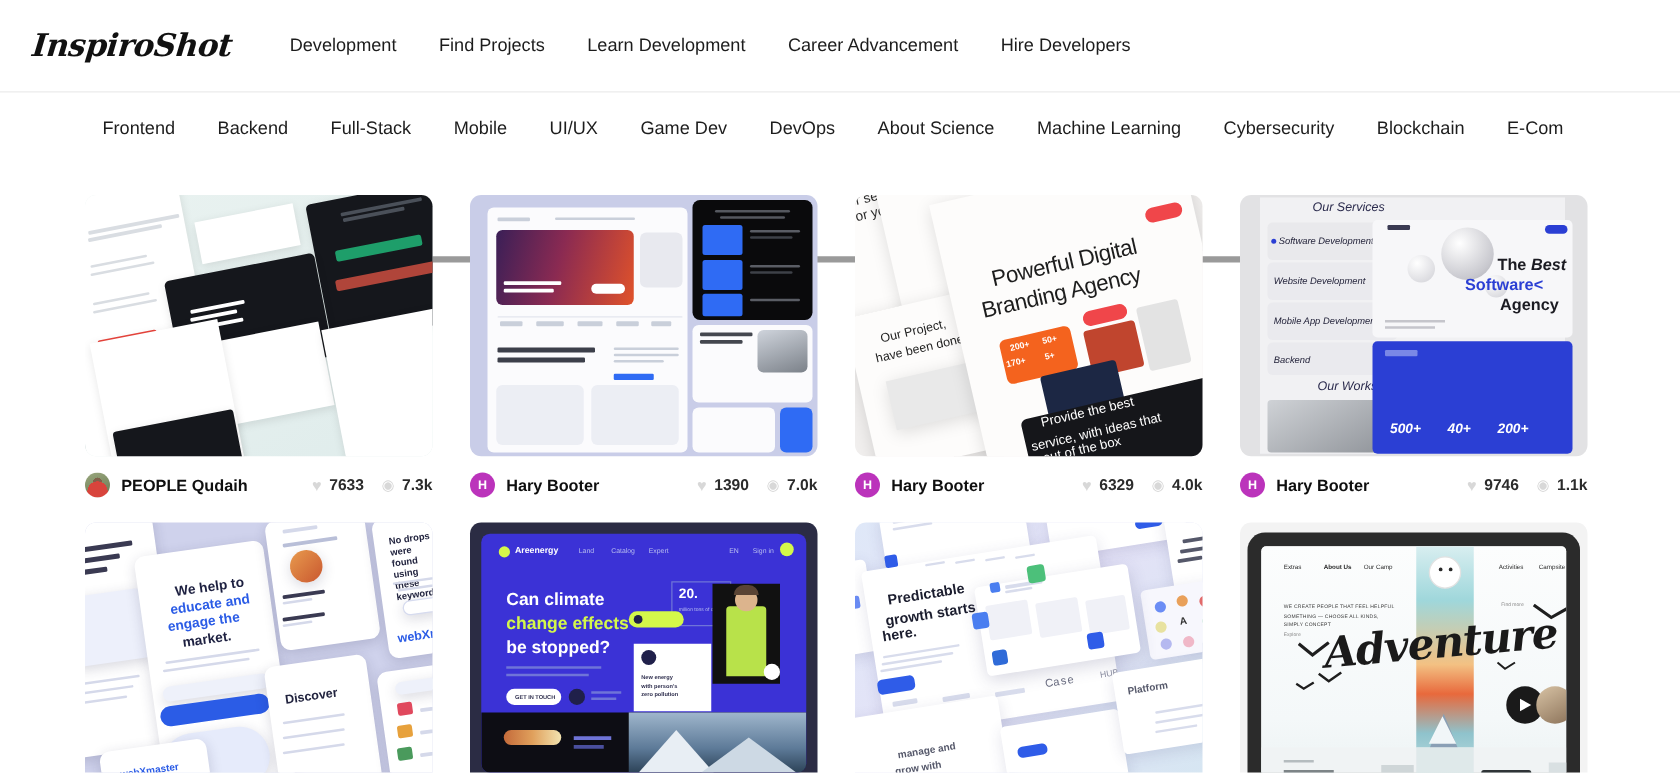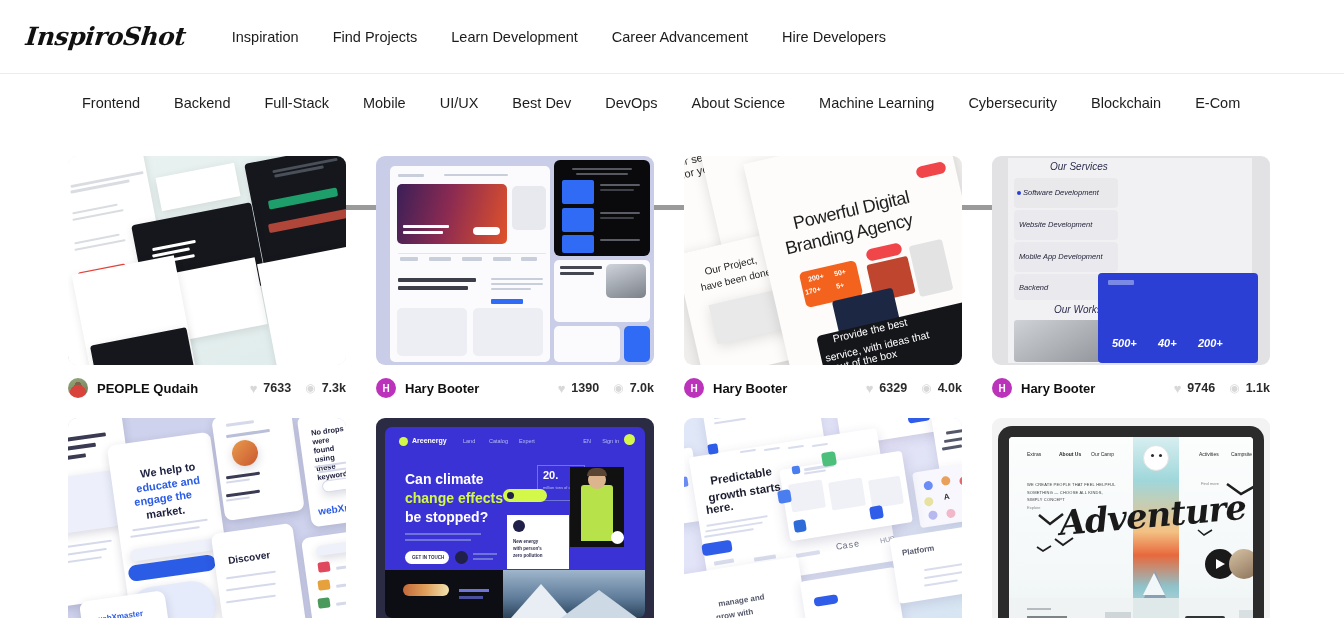--- a/index.html
+++ b/index.html
@@ -194,37 +194,37 @@
   .t8 .frame { position:absolute; left:6px; top:8px; right:6px; bottom:-18px; background:#2b2b2b; border-radius:14px; padding:11px; }
   .t8 .screen { position:absolute; inset:11px; background:#fefefe; border-radius:4px; overflow:hidden; }
 </style>
 </head>
 <body>
 
 <div class="header">
   <div class="logo">InspiroShot</div>
 
   <nav class="nav">
-    <span class="nav-item">Inspiration</span>
+    <span class="nav-item">Development</span>
     <span class="nav-item">Find Projects</span>
     <span class="nav-item">Learn Development</span>
     <span class="nav-item">Career Advancement</span>
     <span class="nav-item">Hire Developers</span>
   </nav>
 
 </div>
 
 <div class="tabs-wrap">
   <div class="tabs">
     <span class="tab">Frontend</span>
     <span class="tab">Backend</span>
     <span class="tab">Full-Stack</span>
     <span class="tab">Mobile</span>
     <span class="tab">UI/UX</span>
-    <span class="tab">Best Dev</span>
+    <span class="tab">Game Dev</span>
     <span class="tab">DevOps</span>
     <span class="tab">About Science</span>
     <span class="tab">Machine Learning</span>
     <span class="tab">Cybersecurity</span>
     <span class="tab">Blockchain</span>
     <span class="tab">E-Com</span>
   </div>
   <div class="tabs-scroll-track"></div>
   <div class="tabs-scrollbar"></div>
 </div>
@@ -383,20 +383,32 @@
       <div style="position:absolute;left:31px;top:32px;font-size:7.5px;color:#23233a;font-style:italic;">Software Development</div>
       <div style="position:absolute;left:25px;top:35px;width:4px;height:4px;border-radius:50%;background:#2b3fd4;"></div>
       <div style="position:absolute;left:22px;top:54px;width:104px;height:30px;background:#eaeaee;border-radius:4px;"></div>
       <div style="position:absolute;left:27px;top:64px;font-size:7.5px;color:#23233a;font-style:italic;">Website Development</div>
       <div style="position:absolute;left:22px;top:86px;width:104px;height:30px;background:#eaeaee;border-radius:4px;"></div>
       <div style="position:absolute;left:27px;top:96px;font-size:7.5px;color:#23233a;font-style:italic;">Mobile App Development</div>
       <div style="position:absolute;left:22px;top:118px;width:104px;height:26px;background:#eaeaee;border-radius:4px;"></div>
       <div style="position:absolute;left:27px;top:127px;font-size:7.5px;color:#23233a;font-style:italic;">Backend</div>
       <div style="position:absolute;left:62px;top:148px;font-size:10px;color:#2b2b4d;font-style:italic;">Our Works</div>
       <div style="position:absolute;left:22px;top:164px;width:104px;height:42px;background:linear-gradient(150deg,#cfd2d6,#8d9197);border-radius:3px;"></div>
+      <div style="position:absolute;left:106px;top:20px;width:160px;height:94px;background:#f7f7f9;border-radius:4px;overflow:hidden;">
+        <div style="position:absolute;left:55px;top:6px;width:42px;height:42px;border-radius:50%;background:radial-gradient(circle at 35% 30%,#fff,#c9c9cf 70%,#a9a9b0);"></div>
+        <div style="position:absolute;left:28px;top:28px;width:22px;height:22px;border-radius:50%;background:radial-gradient(circle at 35% 30%,#fff,#cfcfd5);"></div>
+        <div style="position:absolute;left:90px;top:44px;width:18px;height:18px;border-radius:50%;background:radial-gradient(circle at 35% 30%,#fff,#cfcfd5);"></div>
+        <div style="position:absolute;left:12px;top:4px;width:18px;height:4px;background:#3a3a52;border-radius:1px;"></div>
+        <div style="position:absolute;left:138px;top:4px;width:18px;height:7px;background:#2b3fd4;border-radius:4px;"></div>
+        <div style="position:absolute;left:100px;top:28px;font-size:13px;color:#1b1b22;font-weight:bold;">The <i>Best</i></div>
+        <div style="position:absolute;left:74px;top:44px;font-size:13px;color:#2b3fd4;font-weight:bold;">Software&lt;</div>
+        <div style="position:absolute;left:102px;top:60px;font-size:13px;color:#1b1b22;font-weight:bold;">Agency</div>
+        <div style="position:absolute;left:10px;top:80px;width:48px;height:2px;background:#c5c5cb;"></div>
+        <div style="position:absolute;left:10px;top:85px;width:40px;height:2px;background:#c5c5cb;"></div>
+      </div>
       <div style="position:absolute;left:106px;top:117px;width:160px;height:90px;background:#2b3fd4;border-radius:4px;overflow:hidden;">
         <div style="position:absolute;left:10px;top:7px;width:26px;height:5px;background:#7a88e6;border-radius:1px;"></div>
         <div style="position:absolute;left:14px;top:64px;font-size:11px;font-weight:bold;font-style:italic;color:#fff;">500+</div>
         <div style="position:absolute;left:60px;top:64px;font-size:11px;font-weight:bold;font-style:italic;color:#fff;">40+</div>
         <div style="position:absolute;left:100px;top:64px;font-size:11px;font-weight:bold;font-style:italic;color:#fff;">200+</div>
       </div>
     </div>
     <div class="meta">
       <div class="meta-avatar letter">H</div>
       <span class="meta-name">Hary Booter</span>

